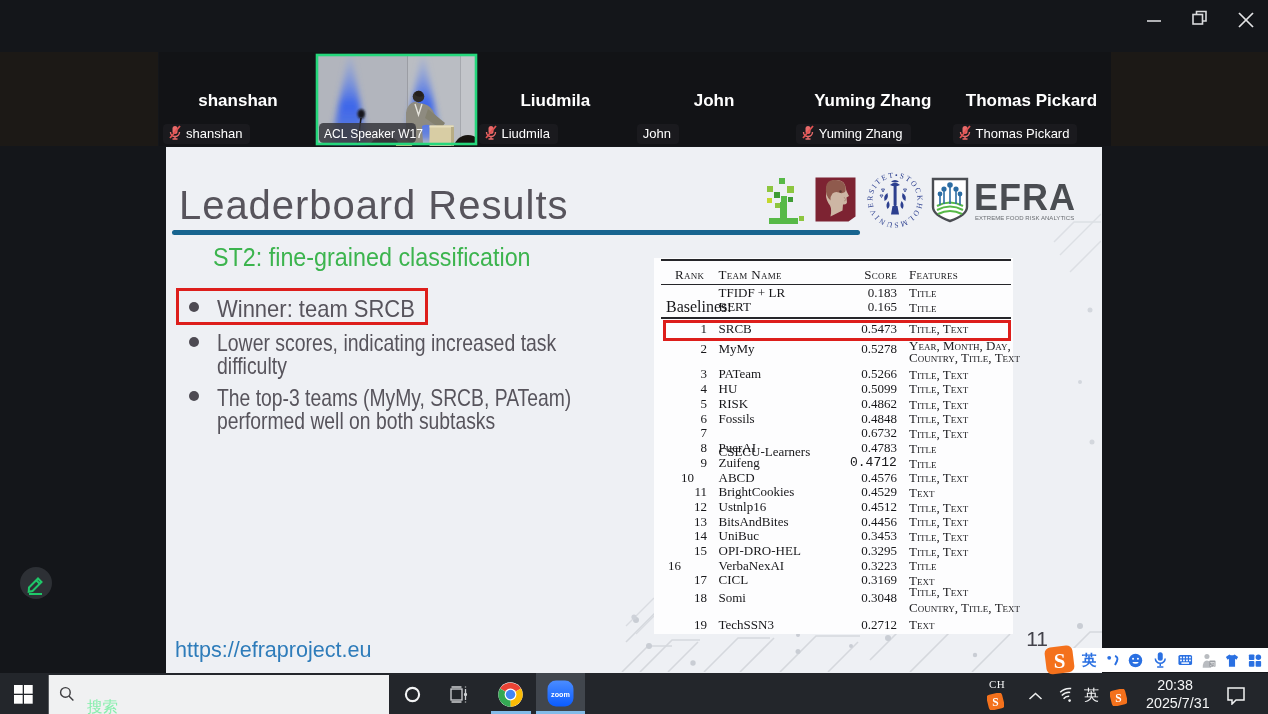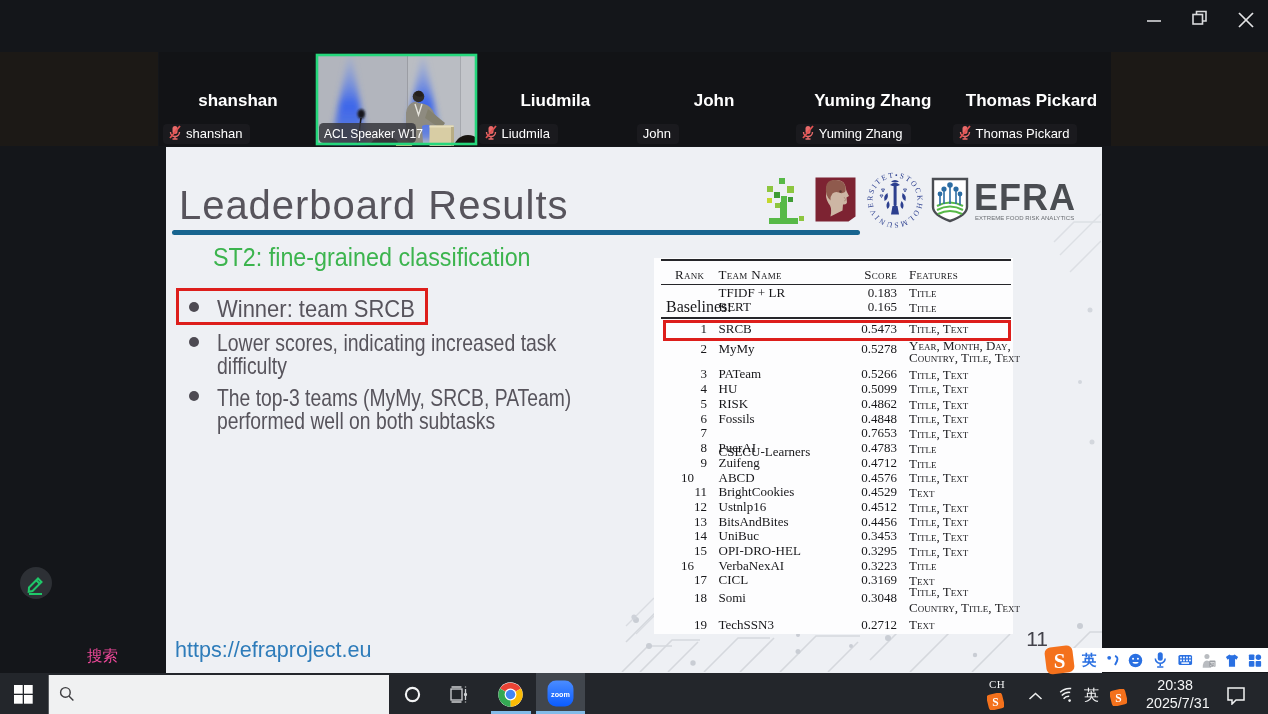--- a/index.html
+++ b/index.html
@@ -296,29 +296,29 @@
 <div class="tt" style="left:668px;top:397.0px;width:39px;text-align:right;">5</div>
 <div class="tt" style="left:718.5px;top:397.0px;">RISK</div>
 <div class="tt" style="left:850px;top:397.0px;width:47px;text-align:right;">0.4862</div>
 <div class="tf" style="left:909px;top:398.7px;">Title, Text</div>
 <div class="tt" style="left:668px;top:411.7px;width:39px;text-align:right;">6</div>
 <div class="tt" style="left:718.5px;top:411.7px;">Fossils</div>
 <div class="tt" style="left:850px;top:411.7px;width:47px;text-align:right;">0.4848</div>
 <div class="tf" style="left:909px;top:413.4px;">Title, Text</div>
 <div class="tt" style="left:668px;top:426.4px;width:39px;text-align:right;">7</div>
 <div class="tt" style="left:718.5px;top:402px;margin-top:43px;">CSECU-Learners</div>
-<div class="tt" style="left:850px;top:426.4px;width:47px;text-align:right;">0.7653</div>
+<div class="tt" style="left:850px;top:426.4px;width:47px;text-align:right;">0.6732</div>
 <div class="tf" style="left:909px;top:428.1px;">Title, Text</div>
 <div class="tt" style="left:668px;top:441.2px;width:39px;text-align:right;">8</div>
 <div class="tt" style="left:718.5px;top:441.2px;">PuerAI</div>
 <div class="tt" style="left:850px;top:441.2px;width:47px;text-align:right;">0.4783</div>
 <div class="tf" style="left:909px;top:442.9px;">Title</div>
 <div class="tt" style="left:668px;top:455.9px;width:39px;text-align:right;">9</div>
 <div class="tt" style="left:718.5px;top:455.9px;">Zuifeng</div>
-<div class="tt" style="left:850px;top:455.9px;width:47px;text-align:right;">0.4712</div>
+<div class="tt" style="left:850px;top:455.9px;width:47px;font-family:Liberation Mono, monospace;">0.4712</div>
 <div class="tf" style="left:909px;top:457.6px;">Title</div>
 <div class="tt" style="left:668px;top:470.7px;width:39px;text-align:center;">10</div>
 <div class="tt" style="left:718.5px;top:470.7px;">ABCD</div>
 <div class="tt" style="left:850px;top:470.7px;width:47px;text-align:right;">0.4576</div>
 <div class="tf" style="left:909px;top:472.4px;">Title, Text</div>
 <div class="tt" style="left:668px;top:485.4px;width:39px;text-align:right;">11</div>
 <div class="tt" style="left:718.5px;top:485.4px;">BrightCookies</div>
 <div class="tt" style="left:850px;top:485.4px;width:47px;text-align:right;">0.4529</div>
 <div class="tf" style="left:909px;top:487.1px;">Text</div>
 <div class="tt" style="left:668px;top:500.1px;width:39px;text-align:right;">12</div>
@@ -330,21 +330,21 @@
 <div class="tt" style="left:850px;top:514.6px;width:47px;text-align:right;">0.4456</div>
 <div class="tf" style="left:909px;top:516.3px;">Title, Text</div>
 <div class="tt" style="left:668px;top:529.1px;width:39px;text-align:right;">14</div>
 <div class="tt" style="left:718.5px;top:529.1px;">UniBuc</div>
 <div class="tt" style="left:850px;top:529.1px;width:47px;text-align:right;">0.3453</div>
 <div class="tf" style="left:909px;top:530.8px;">Title, Text</div>
 <div class="tt" style="left:668px;top:543.9px;width:39px;text-align:right;">15</div>
 <div class="tt" style="left:718.5px;top:543.9px;">OPI-DRO-HEL</div>
 <div class="tt" style="left:850px;top:543.9px;width:47px;text-align:right;">0.3295</div>
 <div class="tf" style="left:909px;top:545.6px;">Title, Text</div>
-<div class="tt" style="left:668px;top:558.6px;width:39px;text-align:center;">16</div>
+<div class="tt" style="left:668px;top:558.6px;width:39px;text-align:left;">16</div>
 <div class="tt" style="left:718.5px;top:558.6px;">VerbaNexAI</div>
 <div class="tt" style="left:850px;top:558.6px;width:47px;text-align:right;">0.3223</div>
 <div class="tf" style="left:909px;top:560.3px;">Title</div>
 <div class="tt" style="left:668px;top:573.4px;width:39px;text-align:right;">17</div>
 <div class="tt" style="left:718.5px;top:573.4px;">CICL</div>
 <div class="tt" style="left:850px;top:573.4px;width:47px;text-align:right;">0.3169</div>
 <div class="tf" style="left:909px;top:575.1px;">Text</div>
 <div class="tt" style="left:668px;top:591.1px;width:39px;text-align:right;">18</div>
 <div class="tt" style="left:718.5px;top:591.1px;">Somi</div>
 <div class="tt" style="left:850px;top:591.1px;width:47px;text-align:right;">0.3048</div>
@@ -366,21 +366,21 @@
     <rect x="0" y="10" width="8.7" height="8.7"></rect>
     <rect x="10" y="10" width="8.7" height="8.7"></rect>
   </g>
 </svg>
 
 <div class="abs" style="left:48px;top:674.5px;width:340px;height:39.5px;background:#f0f1f2;border-left:1px solid #5a5d61;"></div>
 <svg class="abs" style="left:59px;top:686px" width="16" height="16" viewBox="0 0 16 16">
   <circle cx="6.4" cy="6.4" r="4.8" fill="none" stroke="#3d3d40" stroke-width="1.4"></circle>
   <line x1="9.9" y1="9.9" x2="14.4" y2="14.4" stroke="#3d3d40" stroke-width="1.4"></line>
 </svg>
-<div class="abs" style="left:87px;top:648px;font-size:15.5px;line-height:16px;color:#ec4899;">搜索</div>
+<div class="abs" style="left:87px;top:699px;font-size:15.5px;line-height:16px;color:#86efac;">搜索</div>
 
 <svg class="abs" style="left:404px;top:686px" width="17" height="17" viewBox="0 0 17 17">
   <circle cx="8.5" cy="8.5" r="6.6" fill="none" stroke="#f2f3f4" stroke-width="2.1"></circle>
 </svg>
 
 <svg class="abs" style="left:450px;top:686px" width="18" height="17" viewBox="0 0 18 17">
   <g stroke="#cfd1d4" stroke-width="1.3" fill="none">
     <rect x="1" y="3" width="11" height="11"></rect>
     <path d="M1.5 1 h10 M1.5 16 h10"></path>
     <path d="M15.5 3 v11 M15.5 0.5 v1 M15.5 15.5 v1"></path>

